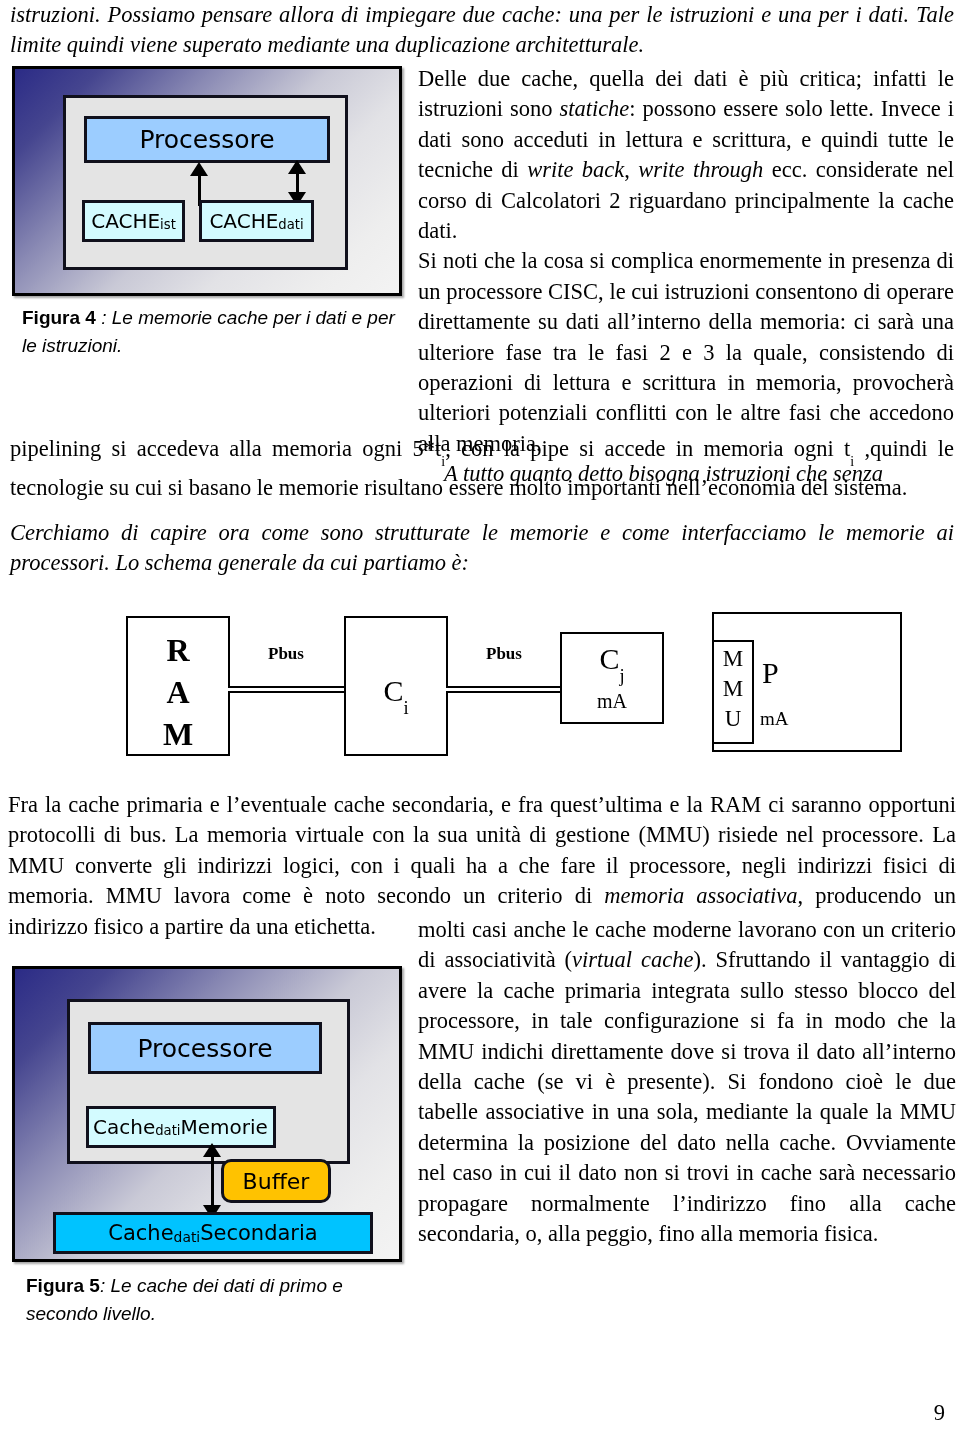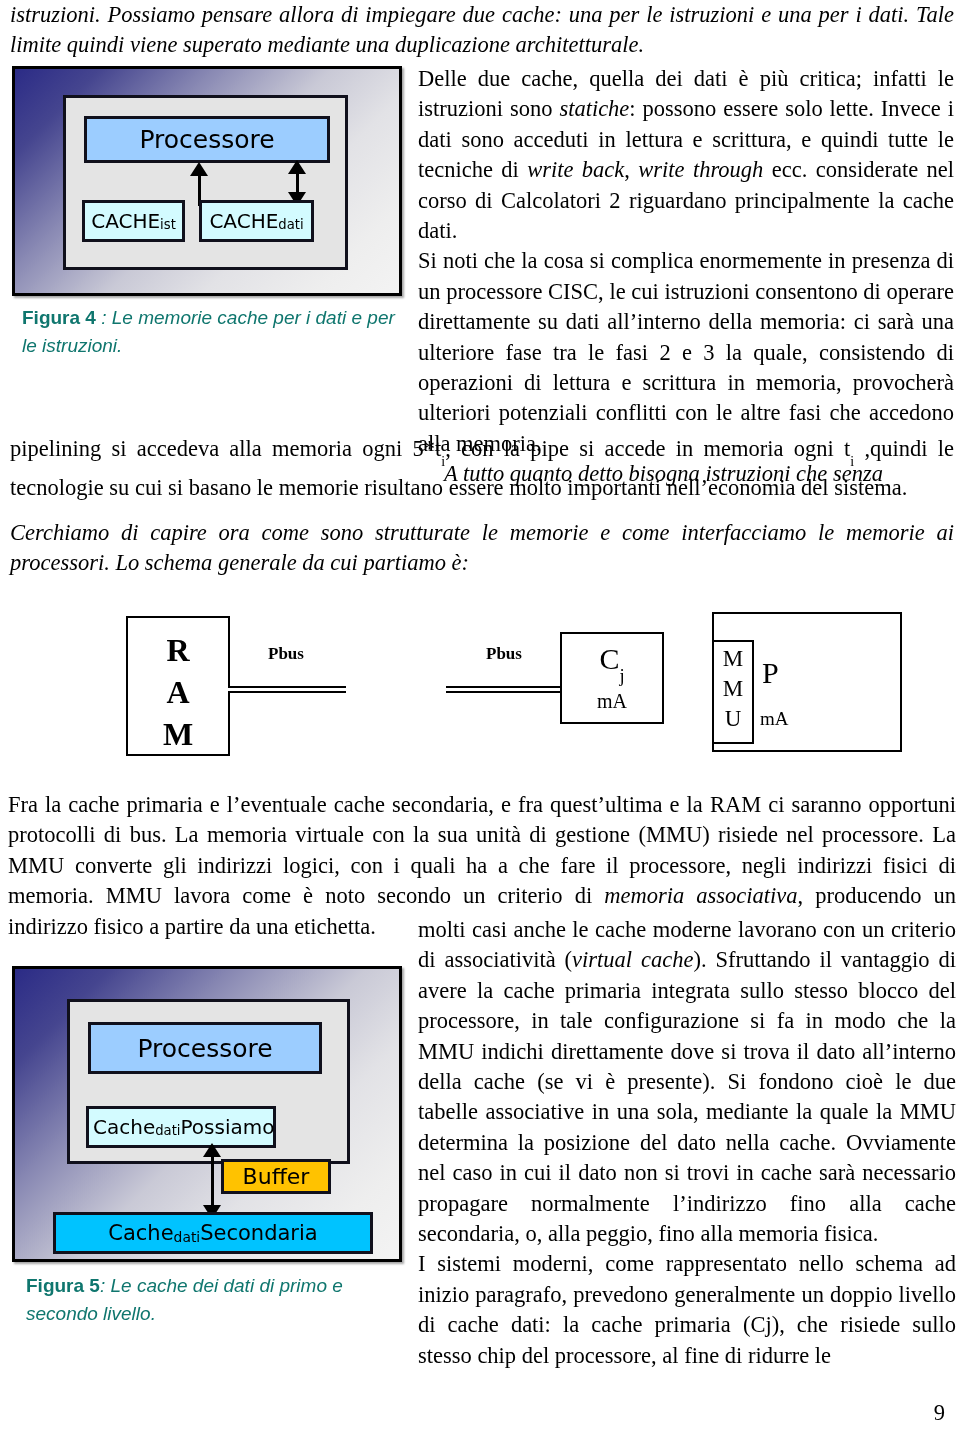--- a/index.html
+++ b/index.html
@@ -200,40 +200,41 @@
     font-size: 25px;
   }
   #fig5-cache-prim {
     left: 16px; top: 104px; width: 190px; height: 42px;
     background: #d3fbff;
     font-size: 20px;
     justify-content: flex-start;
     padding-left: 4px;
   }
   #fig5-buffer {
-    left: 206px; top: 190px; width: 110px; height: 35px;
+    left: 206px; top: 190px; width: 110px; height: 44px;
     background: #ffc200;
     font-size: 22px;
+    border-radius: 10px;
   }
   #fig5-cache-sec {
     left: 38px; top: 243px; width: 320px; height: 42px;
     background: #00c3ff;
     font-size: 21px;
   }
   #fig5-arr-line { left: 196px; top: 182px; height: 62px; }
   #fig5-arr-head-up { left: 188px; top: 174px; }
   #fig5-arr-head-dn { left: 188px; top: 236px; }
 
   
   .caption {
     position: absolute;
     font-family: "Liberation Sans", "DejaVu Sans", sans-serif;
     font-size: 19px;
     line-height: 28px;
-    color: #0f766e;
+    color: #000000;
     font-style: italic;
   }
   .caption b { font-style: normal; font-weight: bold; }
   #fig4-caption { left: 22px; top: 304px; width: 380px; }
   #fig5-caption { left: 26px; top: 1272px; width: 380px; }
 
   
   #schema { left: 0px; top: 600px; width: 960px; height: 156px; }
   .sbox {
     position: absolute;
@@ -350,20 +351,23 @@
 
     <div class="sbox" id="s-ram">
       <div class="lbl r1">R</div>
       <div class="lbl r2">A</div>
       <div class="lbl r3">M</div>
     </div>
 
     <div class="buswire" id="bus1"></div>
     <div class="buslabel" id="bus1-label">Pbus</div>
 
+    <div class="sbox" id="s-ci">
+      <div class="lbl c1"><span>C</span><span class="sub-sm">i</span></div>
+    </div>
 
     <div class="buswire" id="bus2"></div>
     <div class="buslabel" id="bus2-label">Pbus</div>
 
     <div class="sbox" id="s-cj">
       <div class="lbl c1"><span>C</span><span class="sub-sm">j</span></div>
       <div class="lbl c2">mA</div>
     </div>
 
     <div class="sbox" id="s-p">
@@ -384,21 +388,21 @@
   </div>
 
   <div class="abs figframe" id="fig5-frame">
     <div class="chip-box" id="fig5-chip">
       <div class="ibox" id="fig5-proc">
         <span>Processore</span>
       </div>
       <div class="ibox" id="fig5-cache-prim">
         <span>Cache</span>
           <span class="sub">dati</span>
-          <span> Possiamo</span>
+          <span> Memorie</span>
       </div>
     </div>
 
     <div class="arrowline" id="fig5-arr-line"></div>
     <div class="arrowhead-up" id="fig5-arr-head-up"></div>
     <div class="arrowhead-down" id="fig5-arr-head-dn"></div>
 
     <div class="ibox" id="fig5-buffer">
       <span>Buffer</span>
     </div>
@@ -409,18 +413,17 @@
         <span> Secondaria</span>
     </div>
   </div>
 
   <div class="caption" id="fig5-caption">
     <b>Figura 5</b><span>: Le cache dei dati di primo e secondo livello.</span>
   </div>
 
   <div class="abs" id="col-right-2">
     <p class="body"><span>molti casi anche le cache moderne lavorano con un criterio di associatività (</span><i>virtual cache</i><span>). Sfruttando il vantaggio di avere la cache primaria integrata sullo stesso blocco del processore, in tale configurazione si fa in modo che la MMU indichi direttamente dove si trova il dato all’interno della cache (se vi è presente). Si fondono cioè le due tabelle associative in una sola, mediante la quale la MMU determina la posizione del dato nella cache. Ovviamente nel caso in cui il dato non si trovi in cache sarà necessario propagare normalmente l’indirizzo fino alla cache secondaria, o, alla peggio, fino alla memoria fisica.</span></p>
-    <p class="body">I sistemi moderni, come rappresentato nello schema ad inizio paragrafo, prevedono generalmente un doppio livello di cache dati: la cache primaria (Cj), che risiede sullo stesso chip del processore, al fine di ridurre le</p>
   </div>
 
   <div class="abs" id="page-number">9</div>
 
 </div>
 
 </body></html>

